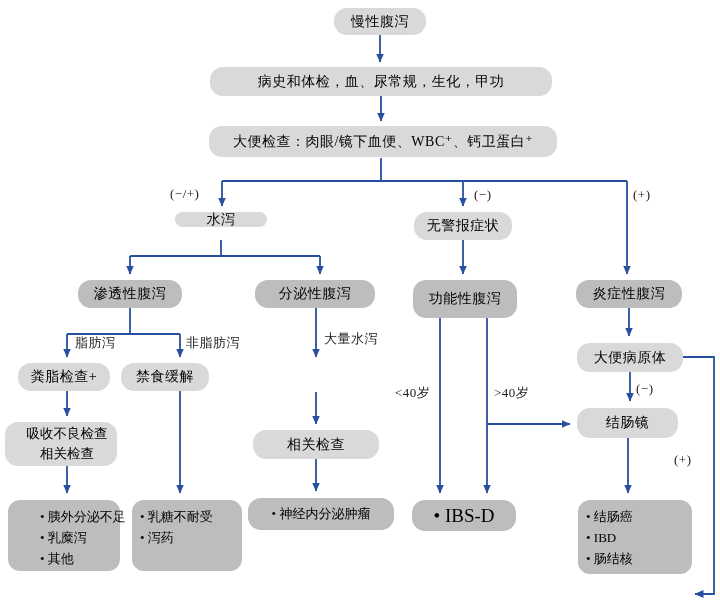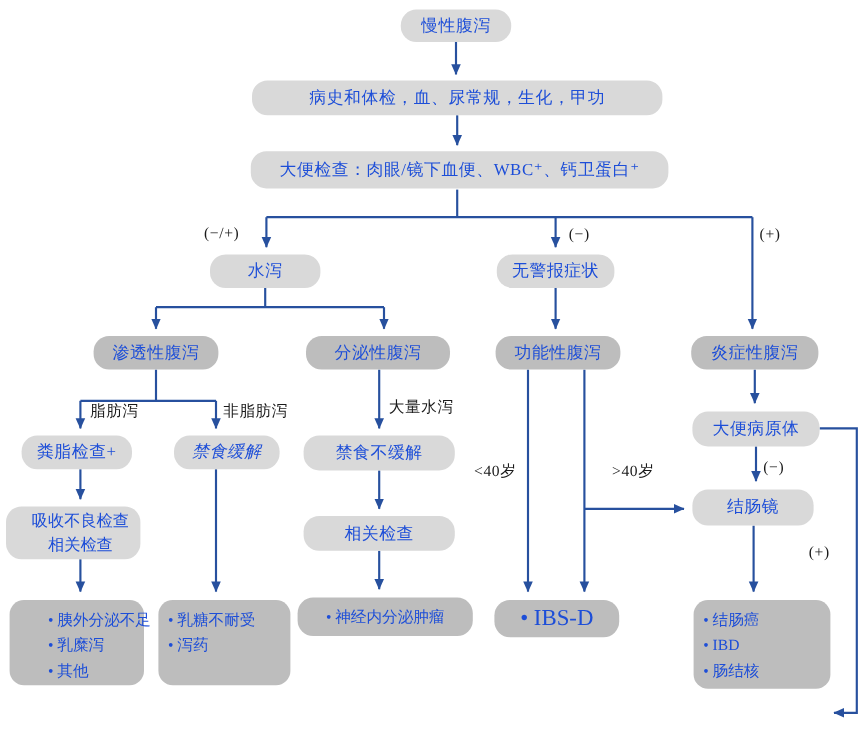--- a/index.html
+++ b/index.html
@@ -7,21 +7,21 @@
     position:relative;width:720px;height:615px;background:#ffffff;
     font-family:"Liberation Serif","DejaVu Serif",serif;
     overflow:hidden;
   }
   svg.edges{position:absolute;left:0;top:0;z-index:0;}
   .edge{fill:none;stroke:var(--arrow,#27509e);stroke-width:1.8px;}
   .arrowhead{fill:var(--arrow,#27509e);}
   .node{
     position:absolute;box-sizing:border-box;z-index:1;
     display:flex;align-items:center;justify-content:center;
-    border-radius:13px;font-size:14px;color:#1d4ed8;
+    border-radius:13px;font-size:14px;color:#000000;
     letter-spacing:.5px;text-align:center;white-space:nowrap;
   }
   .light{background:var(--box-light,#d9d9d9);}
   .dark{background:var(--box-dark,#bdbdbd);}
   .two-line{flex-direction:column;line-height:20px;font-size:13.5px;letter-spacing:0;white-space:normal;padding-left:12px;}
   .leaf{
     flex-direction:column;align-items:flex-start;justify-content:flex-start;
     padding:6px 4px 3px 8px;border-radius:12px;
     font-size:13px;line-height:21px;letter-spacing:0;text-align:left;
   }
@@ -74,37 +74,36 @@
       <path class="edge" d="M683,357 H714 V594 H695" marker-end="url(#arr)"></path>
     </g>
   </svg>
 
   <div class="node light" style="left:334px;top:8px;width:92px;height:27px;">慢性腹泻</div>
 
   <div class="node light" style="left:210px;top:67px;width:342px;height:29px;">病史和体检，血、尿常规，生化，甲功</div>
 
   <div class="node light" style="left:209px;top:126px;width:348px;height:31px;">大便检查：肉眼/镜下血便、WBC⁺、钙卫蛋白⁺</div>
 
-  <div class="node light" style="left:175px;top:212px;width:92px;height:28px;">水泻</div>
+  <div class="node light" style="left:175px;top:212px;width:92px;height:15px;">水泻</div>
 
   <div class="node light" style="left:414px;top:212px;width:98px;height:28px;">无警报症状</div>
 
   <div class="node dark" style="left:255px;top:280px;width:120px;height:28px;">分泌性腹泻</div>
 
   <div class="node dark" style="left:78px;top:280px;width:104px;height:28px;">渗透性腹泻</div>
 
-  <div class="node dark" style="left:413px;top:280px;width:104px;height:28px;">功能性腹泻</div>
+  <div class="node dark" style="left:413px;top:280px;width:104px;height:38px;">功能性腹泻</div>
 
   <div class="node dark" style="left:576px;top:280px;width:106px;height:28px;">炎症性腹泻</div>
 
   <div class="node light" style="left:18px;top:363px;width:92px;height:28px;">粪脂检查+</div>
 
-  <div class="node light" style="left:145px;top:363px;width:88px;height:28px;font-style:italic;">禁食缓解</div>
+  <div class="node light" style="left:121px;top:363px;width:88px;height:28px;">禁食缓解</div>
 
-  <div class="node light" style="left:253px;top:363px;width:126px;height:29px;">禁食不缓解</div>
 
   <div class="node light two-line" style="left:5px;top:422px;width:112px;height:44px;">
     <span>吸收不良检查</span>
     <span>相关检查</span>
   </div>
 
   <div class="node light" style="left:253px;top:430px;width:126px;height:29px;">相关检查</div>
 
   <div class="node light" style="left:577px;top:343px;width:106px;height:29px;">大便病原体</div>
 
@@ -133,17 +132,17 @@
 
   <div class="node dark" style="left:578px;top:615px;width:110px;height:27px;font-size:13px;letter-spacing:0;">• 感染性肠炎</div>
 
   <span class="elabel" style="left:170px;top:186px;">(−/+)</span>
   <span class="elabel" style="left:474px;top:187px;">(−)</span>
   <span class="elabel" style="left:633px;top:187px;">(+)</span>
   <span class="elabel" style="left:75px;top:334px;">脂肪泻</span>
   <span class="elabel" style="left:186px;top:334px;">非脂肪泻</span>
   <span class="elabel" style="left:324px;top:330px;">大量水泻</span>
   <span class="elabel" style="left:395px;top:384px;">&lt;40岁</span>
-  <span class="elabel" style="left:510px;top:384px;">&gt;40岁</span>
+  <span class="elabel" style="left:494px;top:384px;">&gt;40岁</span>
   <span class="elabel" style="left:636px;top:381px;">(−)</span>
   <span class="elabel" style="left:674px;top:452px;">(+)</span>
 
 </div>
 
 </body></html>

